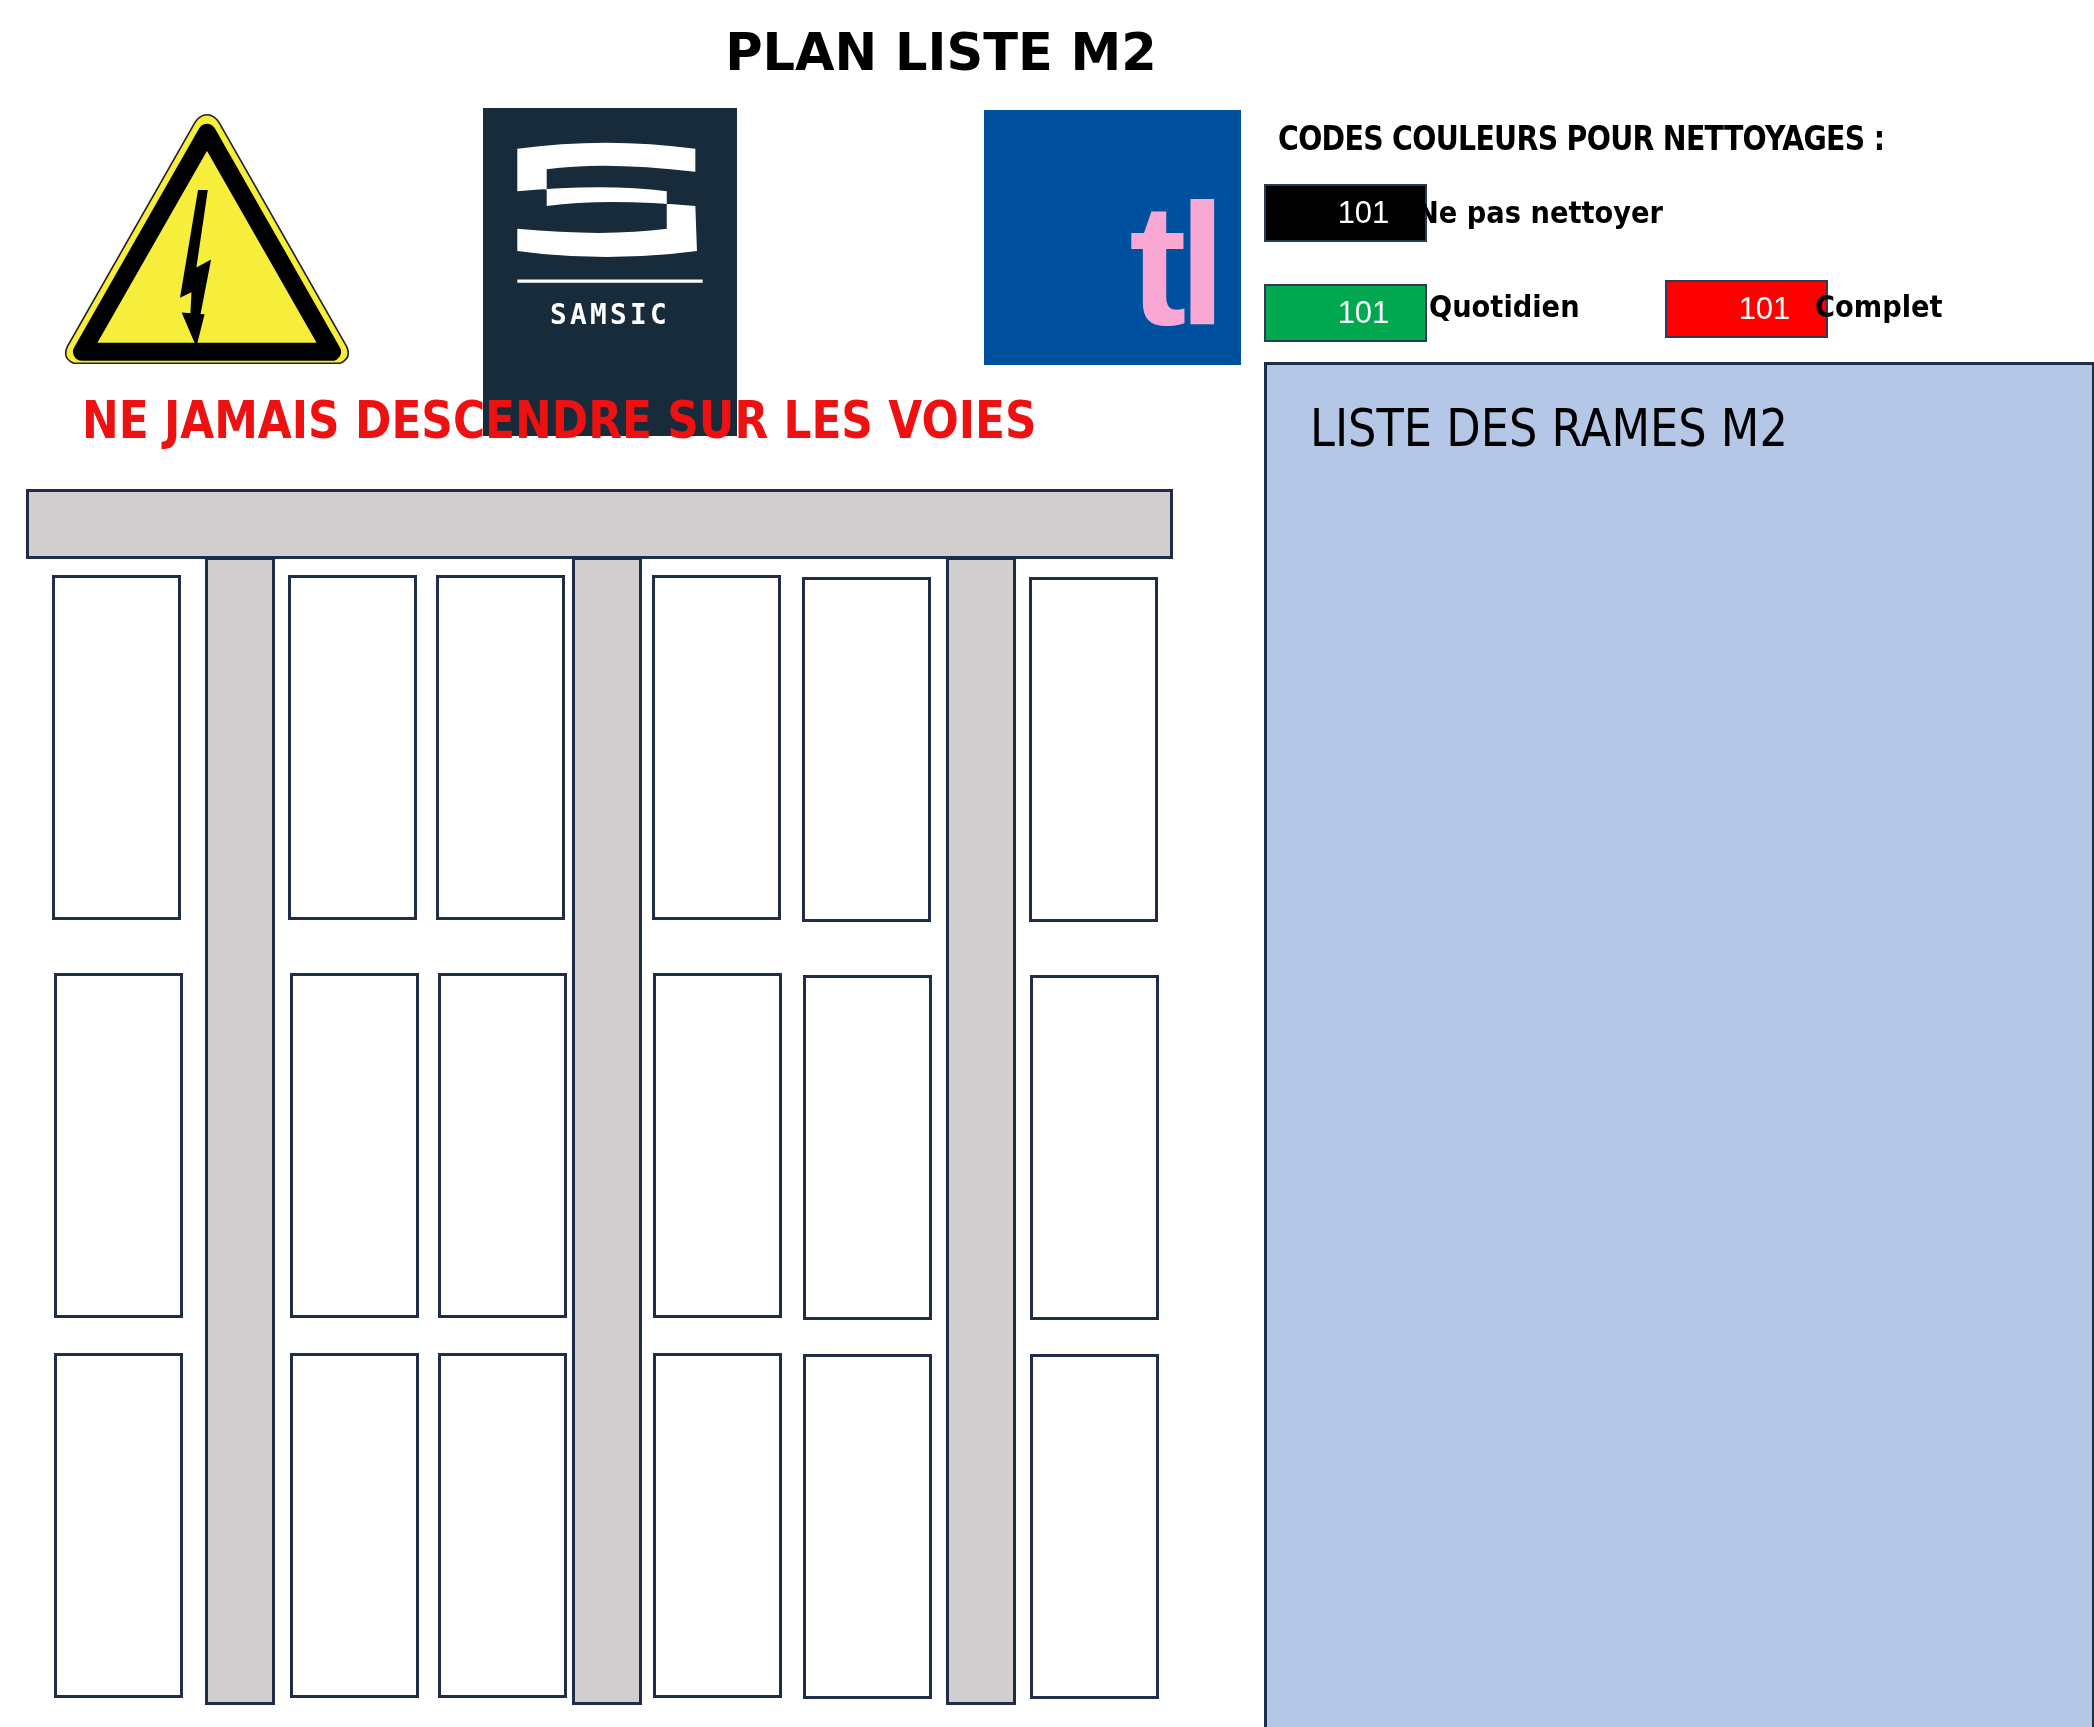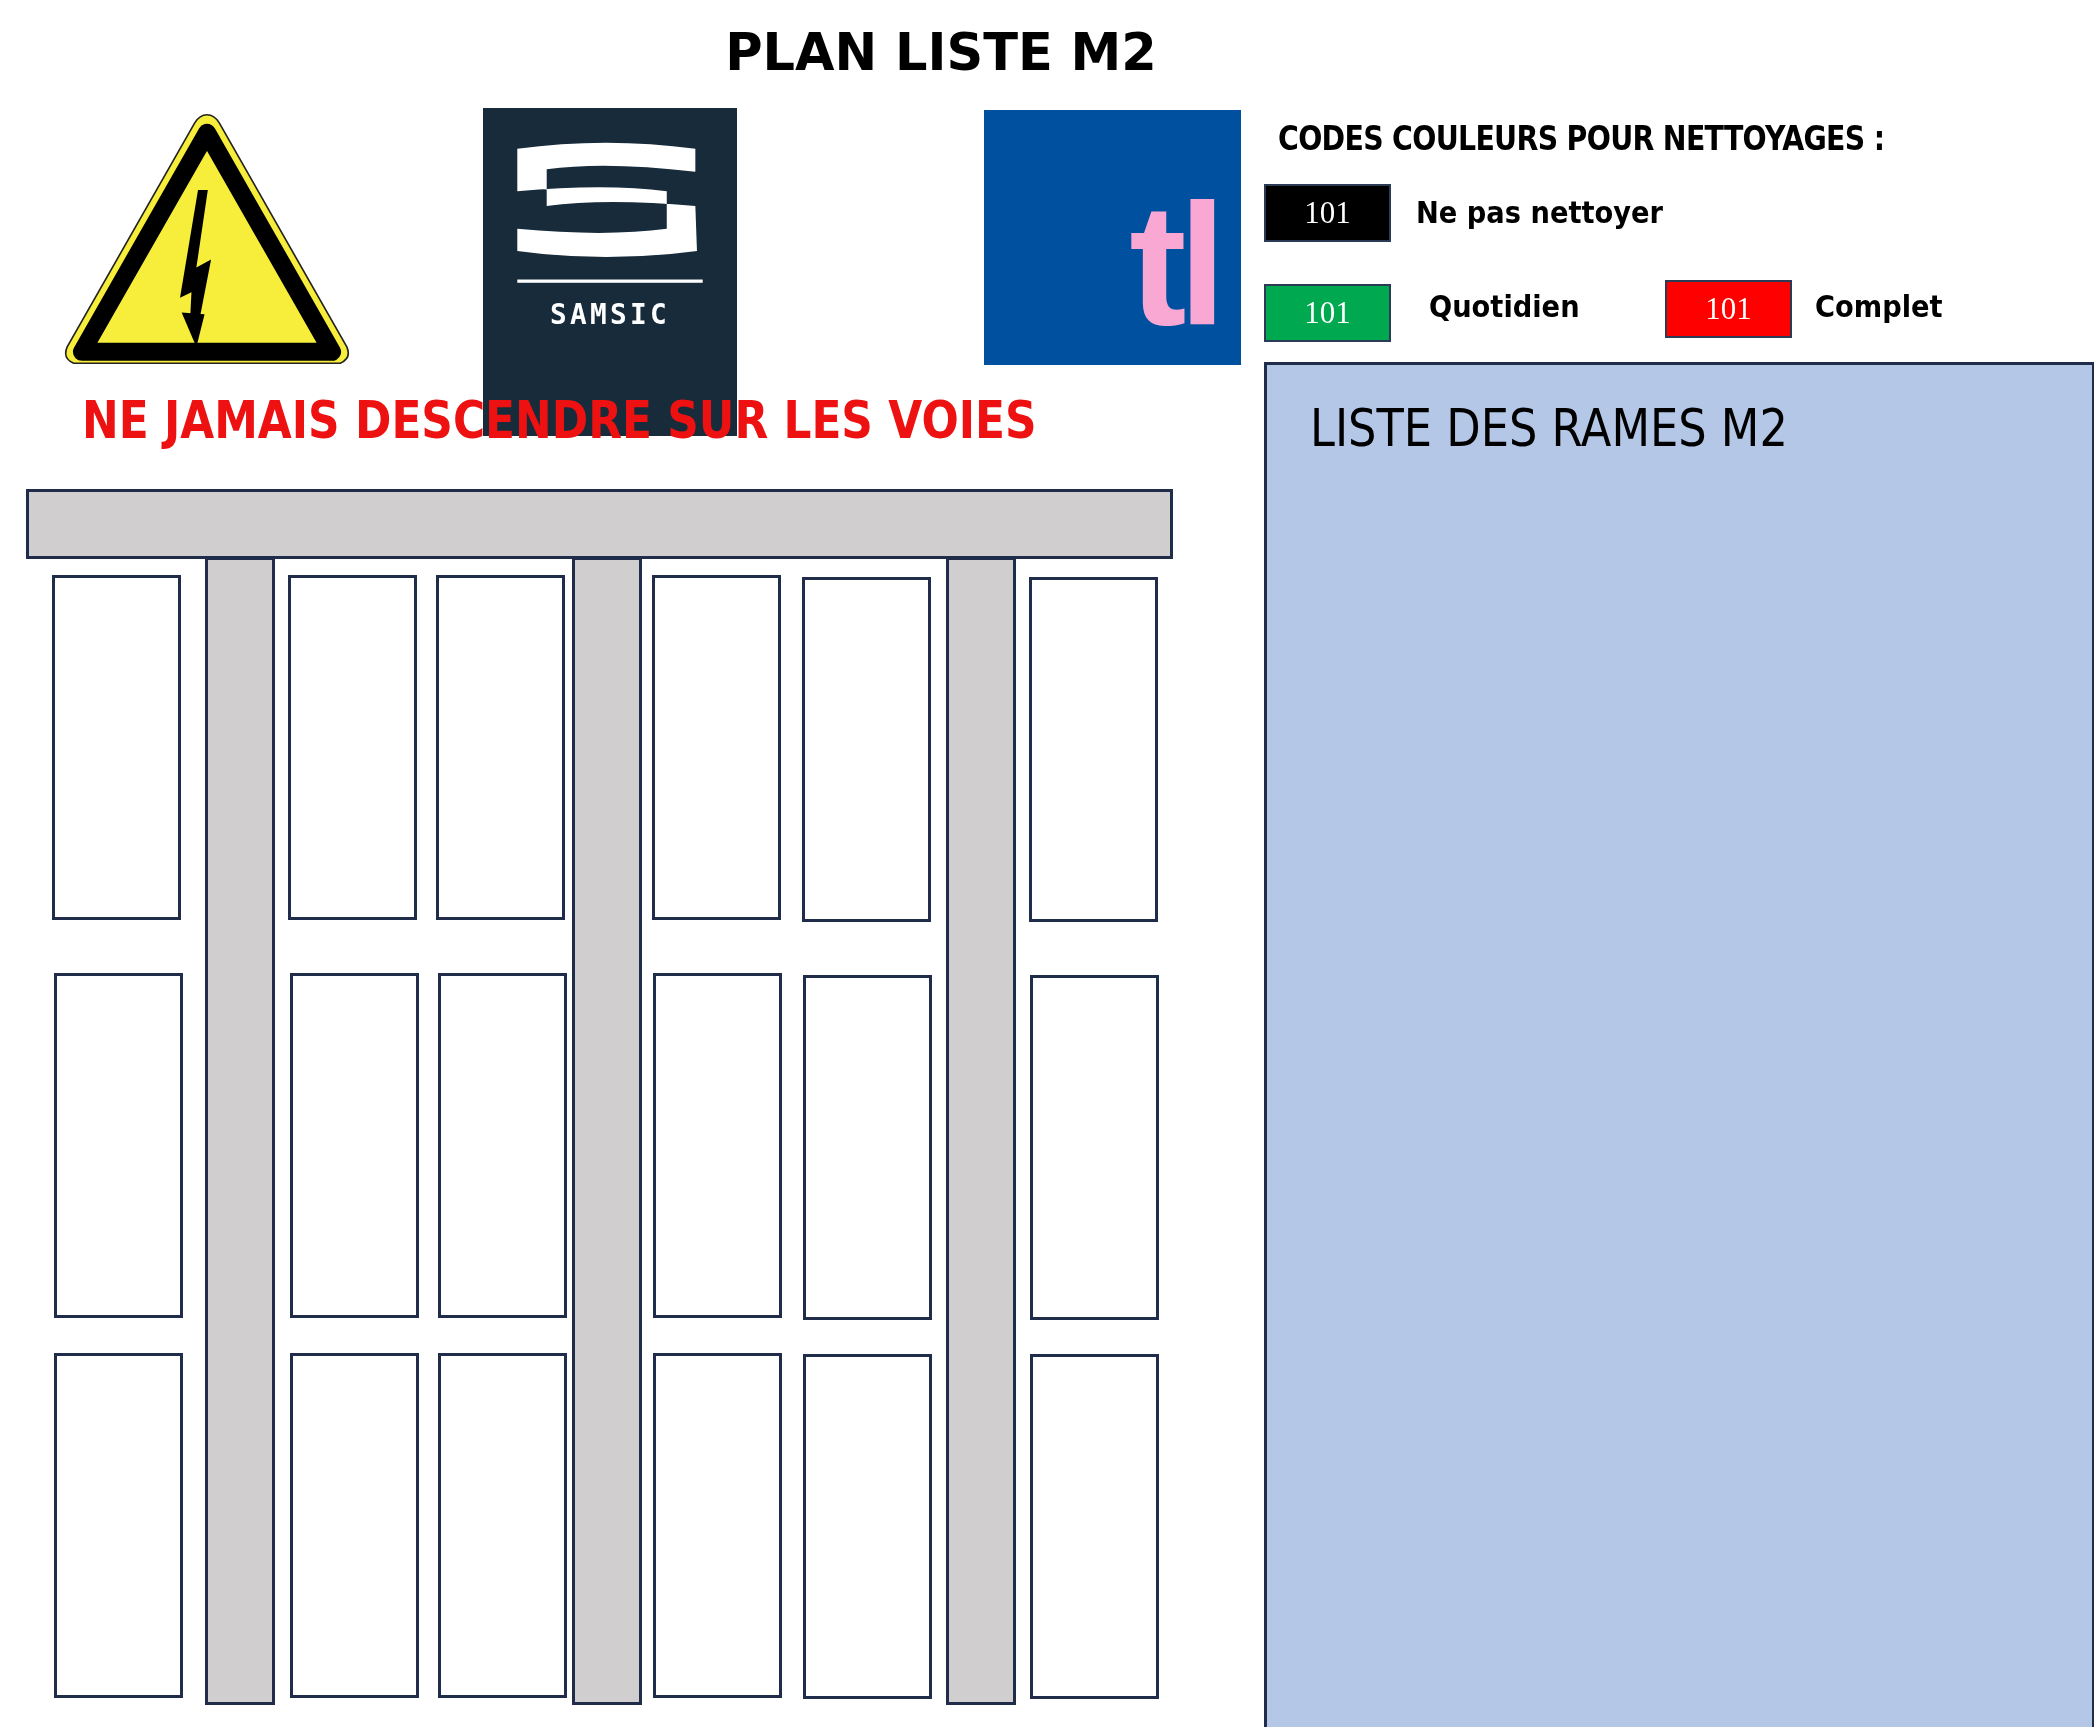--- a/index.html
+++ b/index.html
@@ -23,21 +23,22 @@
     font-size:172px; line-height:1; letter-spacing:-8.2px;
   }
   .legend-title {
     left:1278px; top:119px; font-size:33px; font-weight:bold; color:#000;
     font-family:"DejaVu Sans", sans-serif; letter-spacing:-0.8px;
     transform:scaleX(0.86); transform-origin:left center;
   }
   .swatch {
     width:123px; height:54px; border:2.5px solid #2B3A55;
     color:#fff; font-size:31px; text-align:center; line-height:54px;
-    font-family:Liberation Serif, serif;
+    font-family:Liberation Sans, sans-serif;
+    padding-left:36px;
   }
   .legend-label {
     font-size:31px; font-weight:bold; color:#000;
     font-family:"DejaVu Sans", sans-serif;
     transform:scaleX(0.88); transform-origin:left center;
   }
   .warning-text {
     left:82px; top:391px; font-size:51px; font-weight:bold; color:#EE1111;
     font-family:"DejaVu Sans", sans-serif; white-space:nowrap;
     transform:scaleX(0.86); transform-origin:left center;

